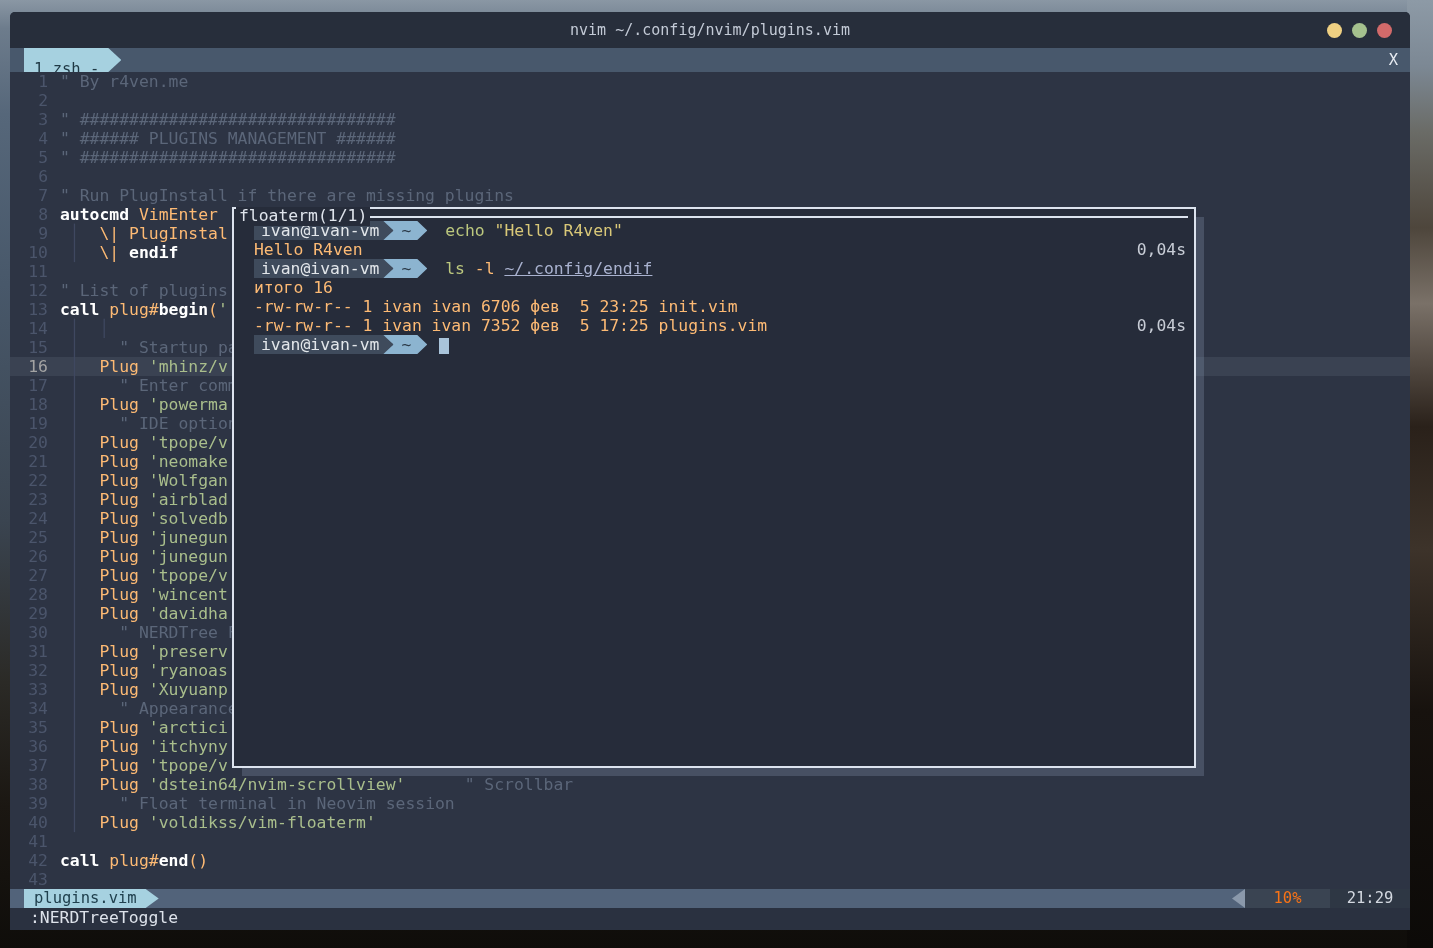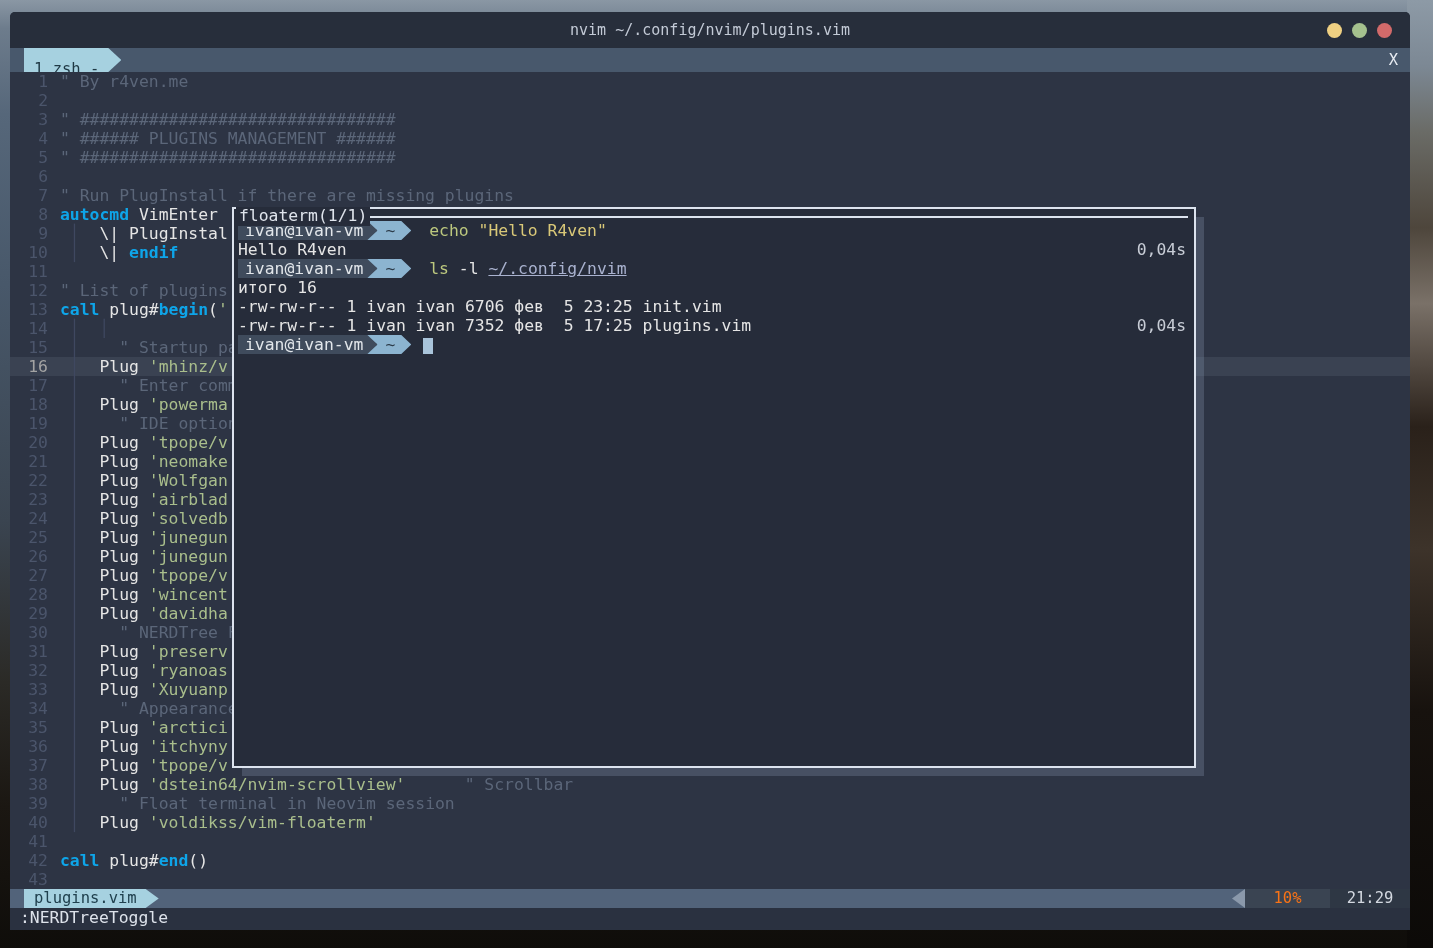--- a/index.html
+++ b/index.html
@@ -33,43 +33,43 @@
 
   
   .editor{position:absolute;left:0;top:60px;width:100%;height:817px;background:#2d3444;
     font-family:"DejaVu Sans Mono",monospace;font-size:16.4px;white-space:pre;}
   .eline{height:19px;line-height:19px;display:flex;}
   .eline.cur{background:#3a4252;}
   .gut{width:38px;flex:0 0 38px;text-align:right;padding-right:0;color:#4b556b;}
   .lcontent{margin-left:12px;}
   .eline.cur .gut{color:#a3a3a3;}
   .sg-cm{color:#5b6679;}
-  .sg-kw{color:#0ea5e9;font-weight:bold;}
+  .sg-kw{color:#ffffff;font-weight:bold;}
   .sg-str{color:#a9be8c;}
-  .sg-tx{color:#e5e5e5;}
+  .sg-tx{color:#fdba74;}
   .sg-dim{color:#3f4860;}
 
   
   .statusline{position:absolute;left:0;top:877px;width:100%;height:19px;background:#52637a;display:flex;
     font-family:"DejaVu Sans Mono",monospace;font-size:15.5px;line-height:19px;}
   .st-file{height:19px;background:#a6d1e0;color:#20404e;padding:0 22px 3px 10px;margin-left:14px;
     clip-path:polygon(0 0,calc(100% - 13px) 0,100% 50%,calc(100% - 13px) 100%,0 100%);}
   .st-mid{flex:1;}
   .st-arrow{width:13px;height:19px;background:#8b99ab;clip-path:polygon(100% 0,0 50%,100% 100%);}
   .st-pct{width:85px;background:#3a4452;color:#f97316;text-align:center;}
   .st-time{width:80px;background:#2e3744;color:#d3d8e0;text-align:center;}
 
   
   .cmdline{position:absolute;left:0;top:896px;width:100%;height:19px;line-height:19px;background:#2a3140;
-    color:#dde2ea;font-family:"DejaVu Sans Mono",monospace;font-size:16.4px;padding-left:10px;white-space:pre;}
+    color:#dde2ea;font-family:"DejaVu Sans Mono",monospace;font-size:16.4px;padding-left:20px;white-space:pre;}
 
   
   .floaterm{position:absolute;left:222px;top:195px;width:964px;height:561px;background:#262c3a;
     border:2px solid #dce3ee;box-shadow:9px 9px 0 -1px rgba(125,140,165,0.33);
-    font-family:"DejaVu Sans Mono",monospace;font-size:16.4px;}
+    font-family:"DejaVu Sans Mono",monospace;font-size:16.4px;padding-left:16px;}
   .ft-title{position:absolute;left:2px;top:-2px;height:19px;line-height:18px;background:#262c3a;
     color:#dfe4ec;padding:0 3px;z-index:5;}
   .ft-line{position:absolute;left:84px;top:7px;right:6px;height:2px;background:#dce3ee;z-index:4;}
   #ft-rows{position:relative;padding:12px 0 0 4px;z-index:3;}
   .ft-row{position:relative;height:19px;line-height:19px;white-space:pre;color:#d6dae2;}
   .rt{position:absolute;right:8px;top:0;color:#c8cdd6;}
   .pl-a{display:inline-block;position:relative;z-index:2;height:19px;background:#3f4b5c;color:#e2e6ea;
     padding:0 14px 0 7px;clip-path:polygon(0 0,calc(100% - 10px) 0,100% 50%,calc(100% - 10px) 100%,0 100%);}
   .pl-b{display:inline-block;position:relative;z-index:1;height:19px;background:#8cb4d0;color:#2c3b49;
     margin-left:-12px;padding:0 16px 0 20px;
@@ -117,21 +117,21 @@
   </div>
 
   <div class="cmdline">:NERDTreeToggle</div>
 
   <div class="floaterm">
     <div class="ft-line"></div>
     <div class="ft-title">floaterm(1/1)</div>
     <div id="ft-rows">
         <div class="ft-row"><span class="pl-a">ivan@ivan-vm</span><span class="pl-b">~</span> <span class="sg-grn">echo</span><span class="sg-tx"> </span><span class="sg-yel">"Hello R4ven"</span></div>
         <div class="ft-row"><span class="sg-tx">Hello R4ven</span><span class="rt">0,04s</span></div>
-        <div class="ft-row"><span class="pl-a">ivan@ivan-vm</span><span class="pl-b">~</span> <span class="sg-grn">ls</span><span class="sg-tx"> -l </span><span class="sg-path">~/.config/nvim</span></div>
+        <div class="ft-row"><span class="pl-a">ivan@ivan-vm</span><span class="pl-b">~</span> <span class="sg-grn">ls</span><span class="sg-tx"> -l </span><span class="sg-path">~/.config/endif</span></div>
         <div class="ft-row"><span class="sg-tx">итого 16</span></div>
         <div class="ft-row"><span class="sg-tx">-rw-rw-r-- 1 ivan ivan 6706 фев  5 23:25 init.vim</span></div>
         <div class="ft-row"><span class="sg-tx">-rw-rw-r-- 1 ivan ivan 7352 фев  5 17:25 plugins.vim</span><span class="rt">0,04s</span></div>
         <div class="ft-row"><span class="pl-a">ivan@ivan-vm</span><span class="pl-b">~</span> <span class="cursor"></span></div>
       </div>
   </div>
 
 </div>
 
 </body></html>

